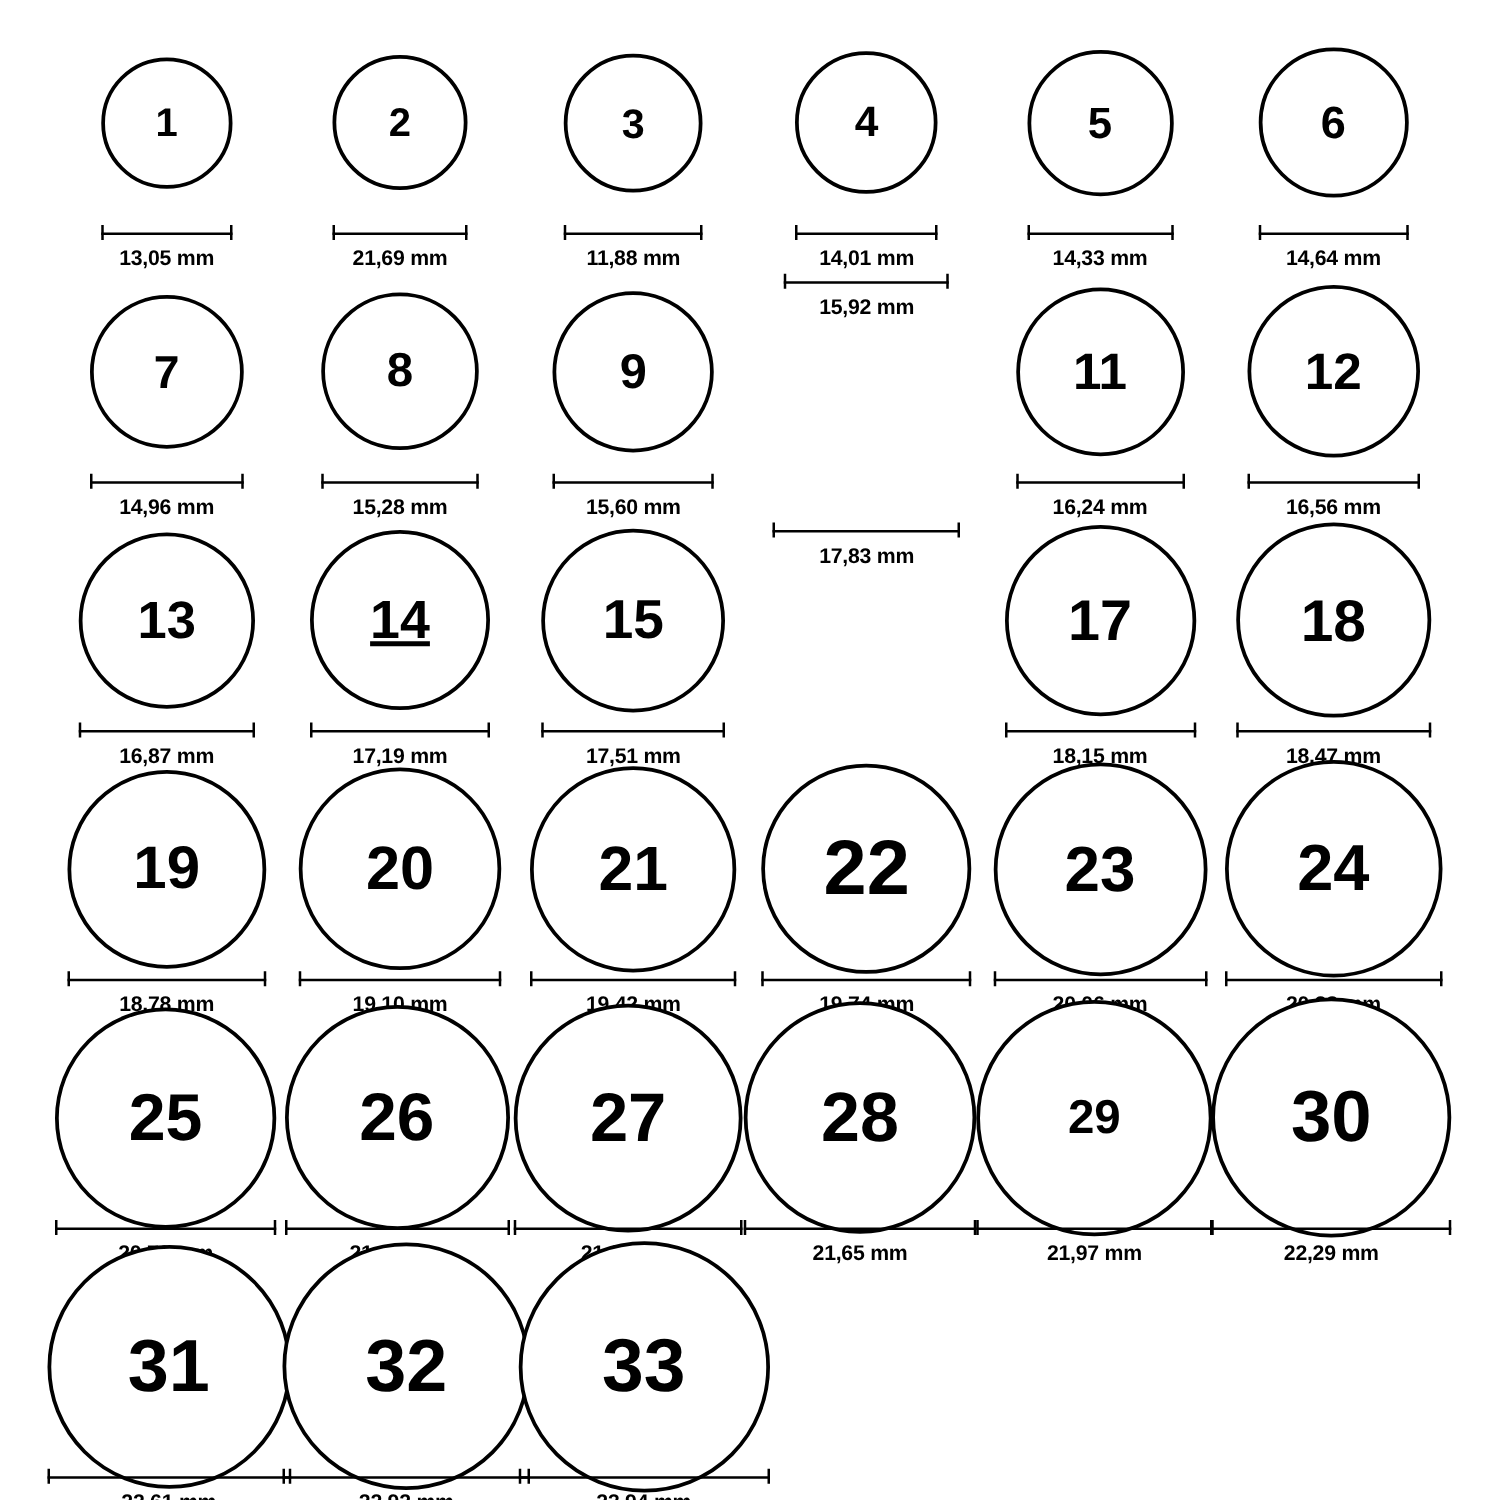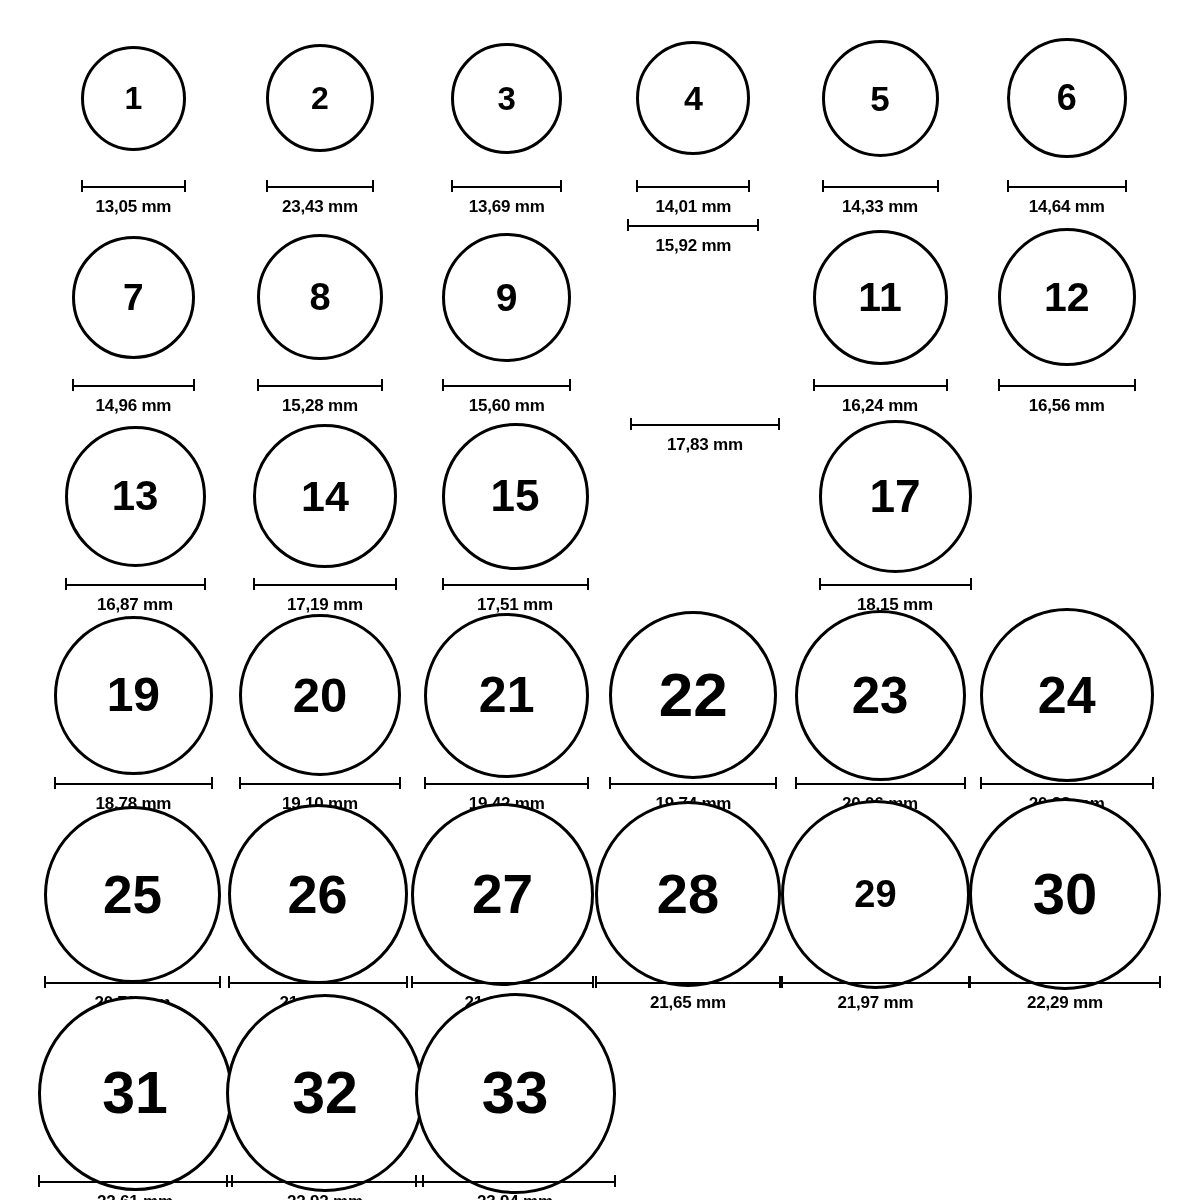--- a/index.html
+++ b/index.html
@@ -122,36 +122,36 @@
           <div class="ring-circle" style="width: 108px; height: 108px;">
             <span class="ring-number" style="font-size: 32px;">2</span>
           </div>
         </div>
         <div class="measure-wrap">
           <div class="measure-bar" style="width: 108px;">
             <div class="line"></div>
             <div class="tick"></div>
             <div class="tick"></div>
           </div>
-          <div class="measure-label">23,43 mm</div>
+          <div class="measure-label">21,69 mm</div>
         </div>
       </div>
       <div class="ring-cell">
         <div class="circle-wrap">
           <div class="ring-circle" style="width: 111px; height: 111px;">
             <span class="ring-number" style="font-size: 33px;">3</span>
           </div>
         </div>
         <div class="measure-wrap">
           <div class="measure-bar" style="width: 111px;">
             <div class="line"></div>
             <div class="tick"></div>
             <div class="tick"></div>
           </div>
-          <div class="measure-label">13,69 mm</div>
+          <div class="measure-label">11,88 mm</div>
         </div>
       </div>
       <div class="ring-cell">
         <div class="circle-wrap">
           <div class="ring-circle" style="width: 114px; height: 114px;">
             <span class="ring-number" style="font-size: 34px;">4</span>
           </div>
         </div>
         <div class="measure-wrap">
           <div class="measure-bar" style="width: 114px;">
@@ -291,21 +291,21 @@
           <div class="measure-bar" style="width: 141px;">
             <div class="line"></div>
             <div class="tick"></div>
             <div class="tick"></div>
           </div>
           <div class="measure-label">16,87 mm</div>
         </div>
       </div>
       <div class="ring-cell">
         <div class="circle-wrap">
-          <div class="ring-circle" style="width: 144px; height: 144px;">
+          <div class="ring-circle" style="width: 144px; height: 144px; text-decoration: underline;">
             <span class="ring-number" style="font-size: 43px;">14</span>
           </div>
         </div>
         <div class="measure-wrap">
           <div class="measure-bar" style="width: 144px;">
             <div class="line"></div>
             <div class="tick"></div>
             <div class="tick"></div>
           </div>
           <div class="measure-label">17,19 mm</div>
@@ -344,20 +344,35 @@
         </div>
         <div class="measure-wrap">
           <div class="measure-bar" style="width: 153px;">
             <div class="line"></div>
             <div class="tick"></div>
             <div class="tick"></div>
           </div>
           <div class="measure-label">18,15 mm</div>
         </div>
       </div>
+      <div class="ring-cell">
+        <div class="circle-wrap">
+          <div class="ring-circle" style="width: 156px; height: 156px;">
+            <span class="ring-number" style="font-size: 47px;">18</span>
+          </div>
+        </div>
+        <div class="measure-wrap">
+          <div class="measure-bar" style="width: 156px;">
+            <div class="line"></div>
+            <div class="tick"></div>
+            <div class="tick"></div>
+          </div>
+          <div class="measure-label">18,47 mm</div>
+        </div>
+      </div>
     </div>
     <div class="chart-row">
       <div class="ring-cell">
         <div class="circle-wrap">
           <div class="ring-circle" style="width: 159px; height: 159px;">
             <span class="ring-number" style="font-size: 48px;">19</span>
           </div>
         </div>
         <div class="measure-wrap">
           <div class="measure-bar" style="width: 159px;">

